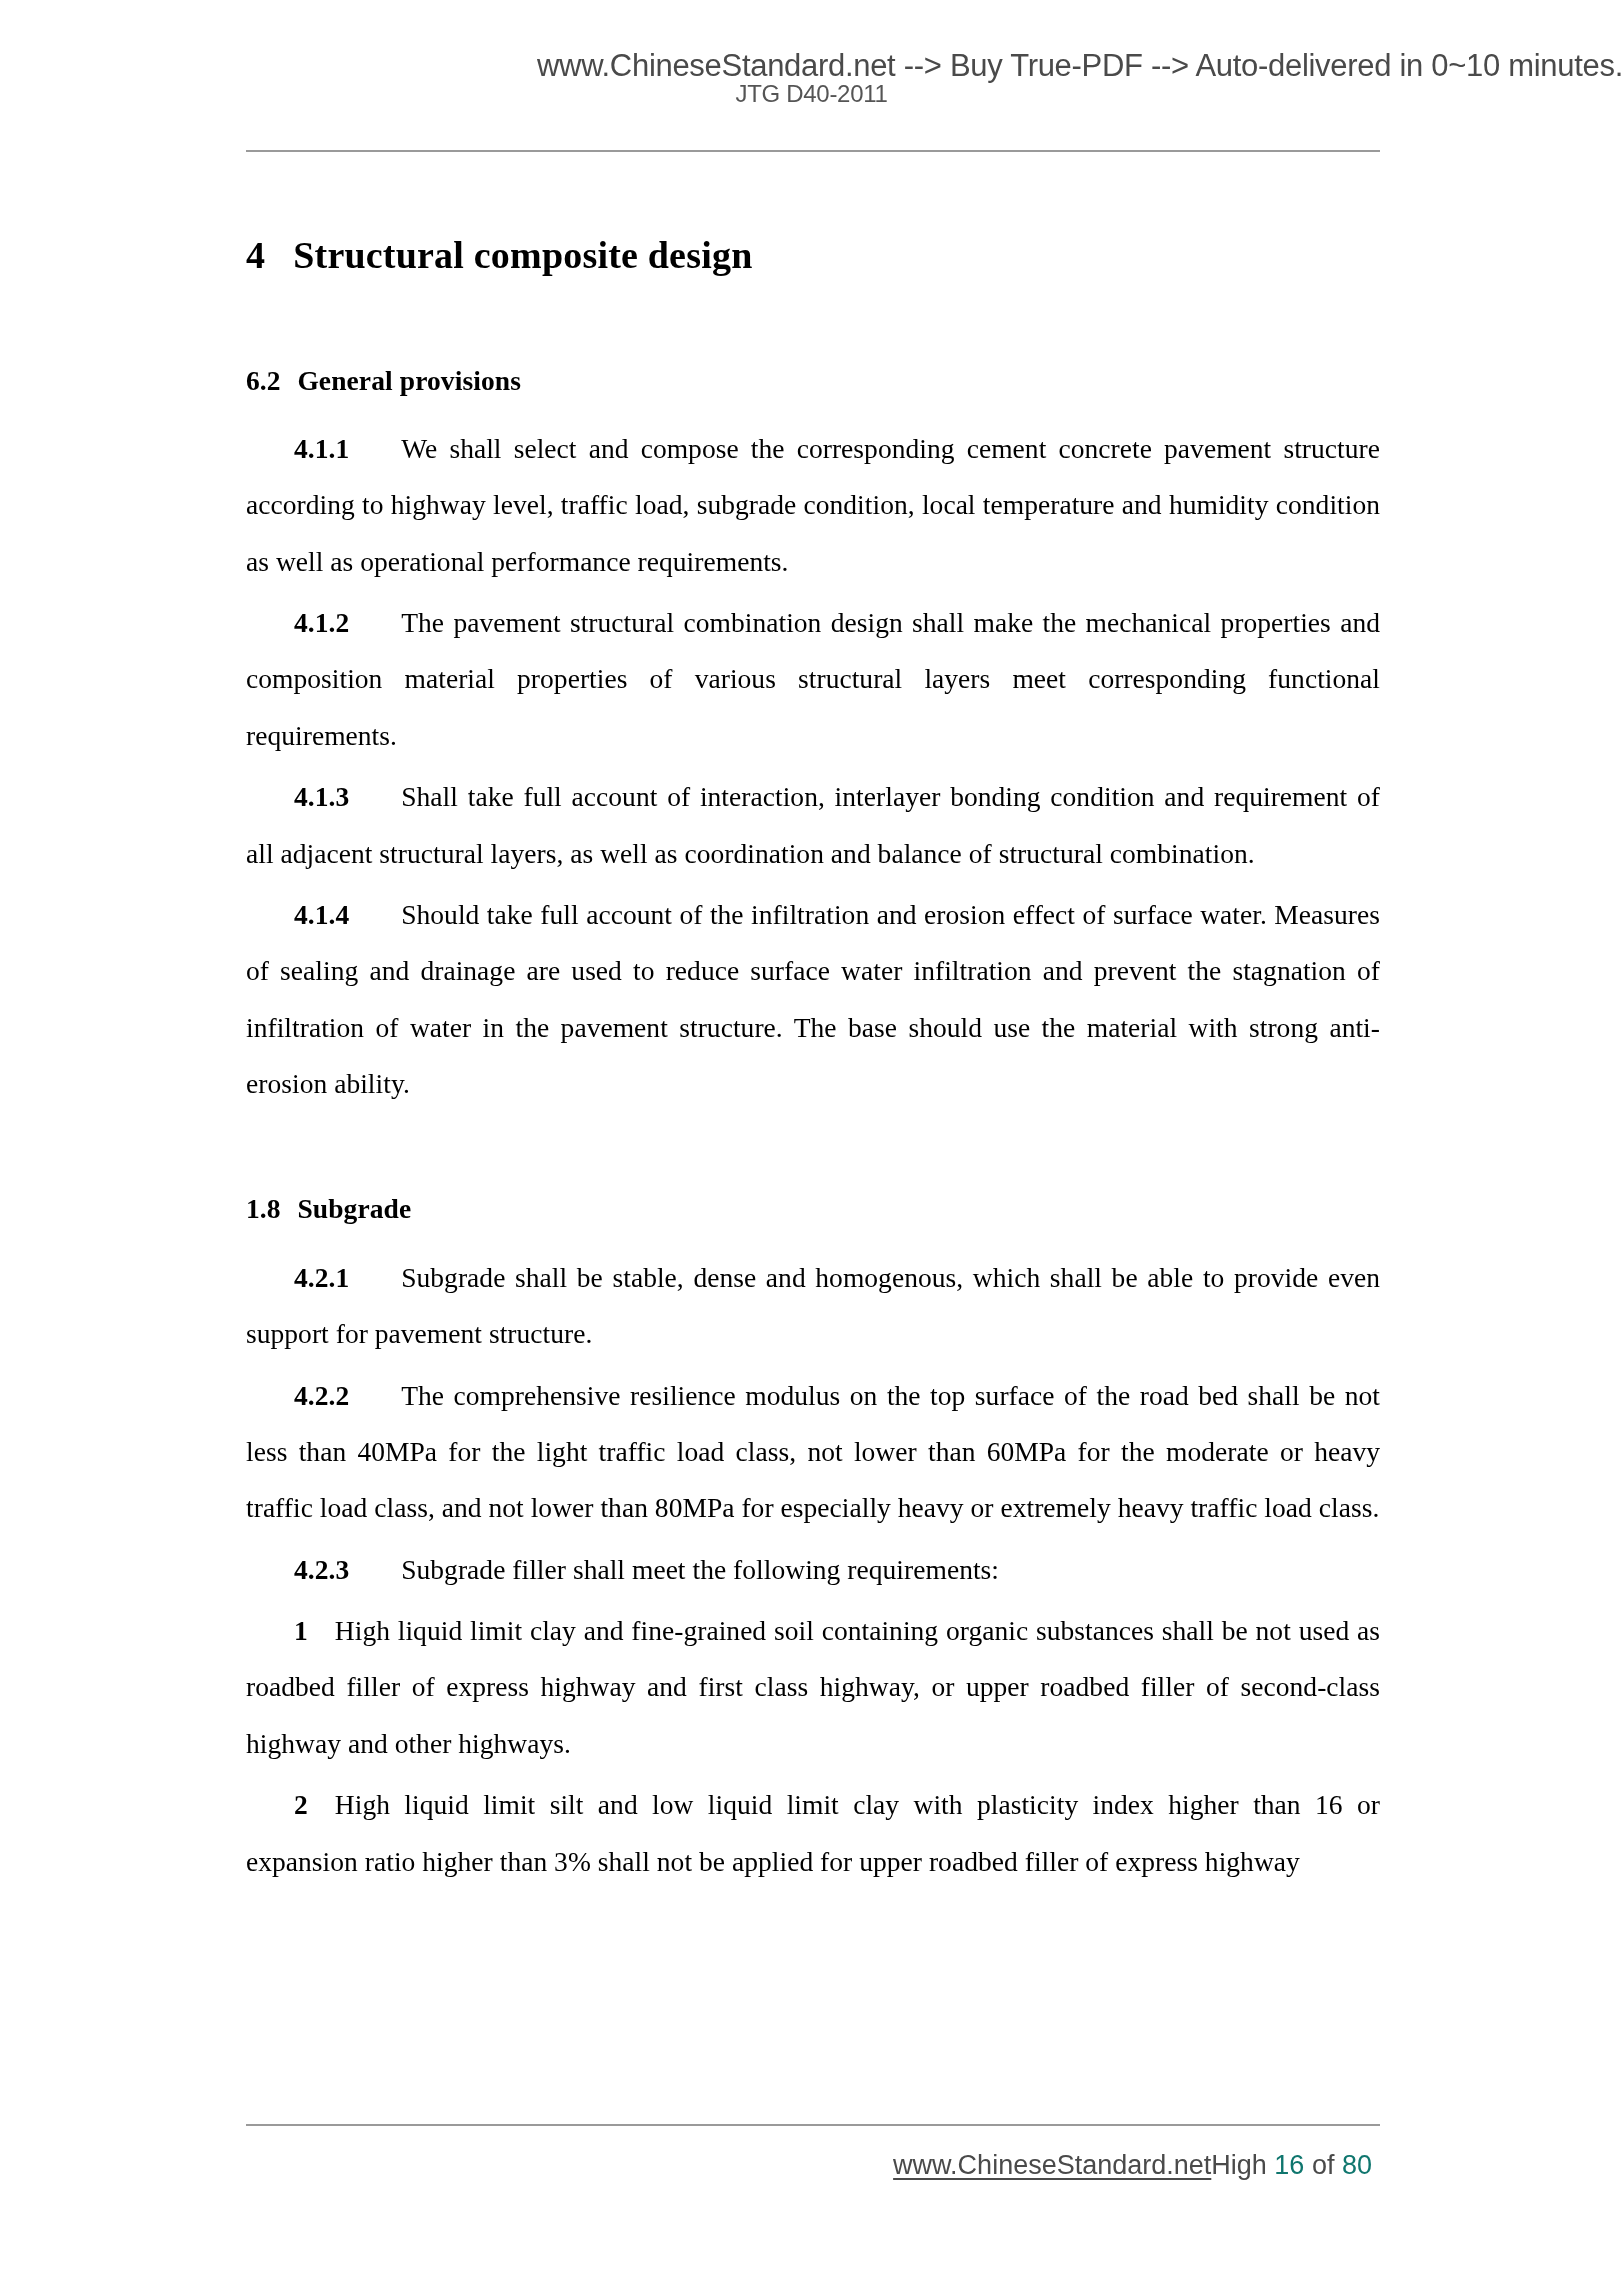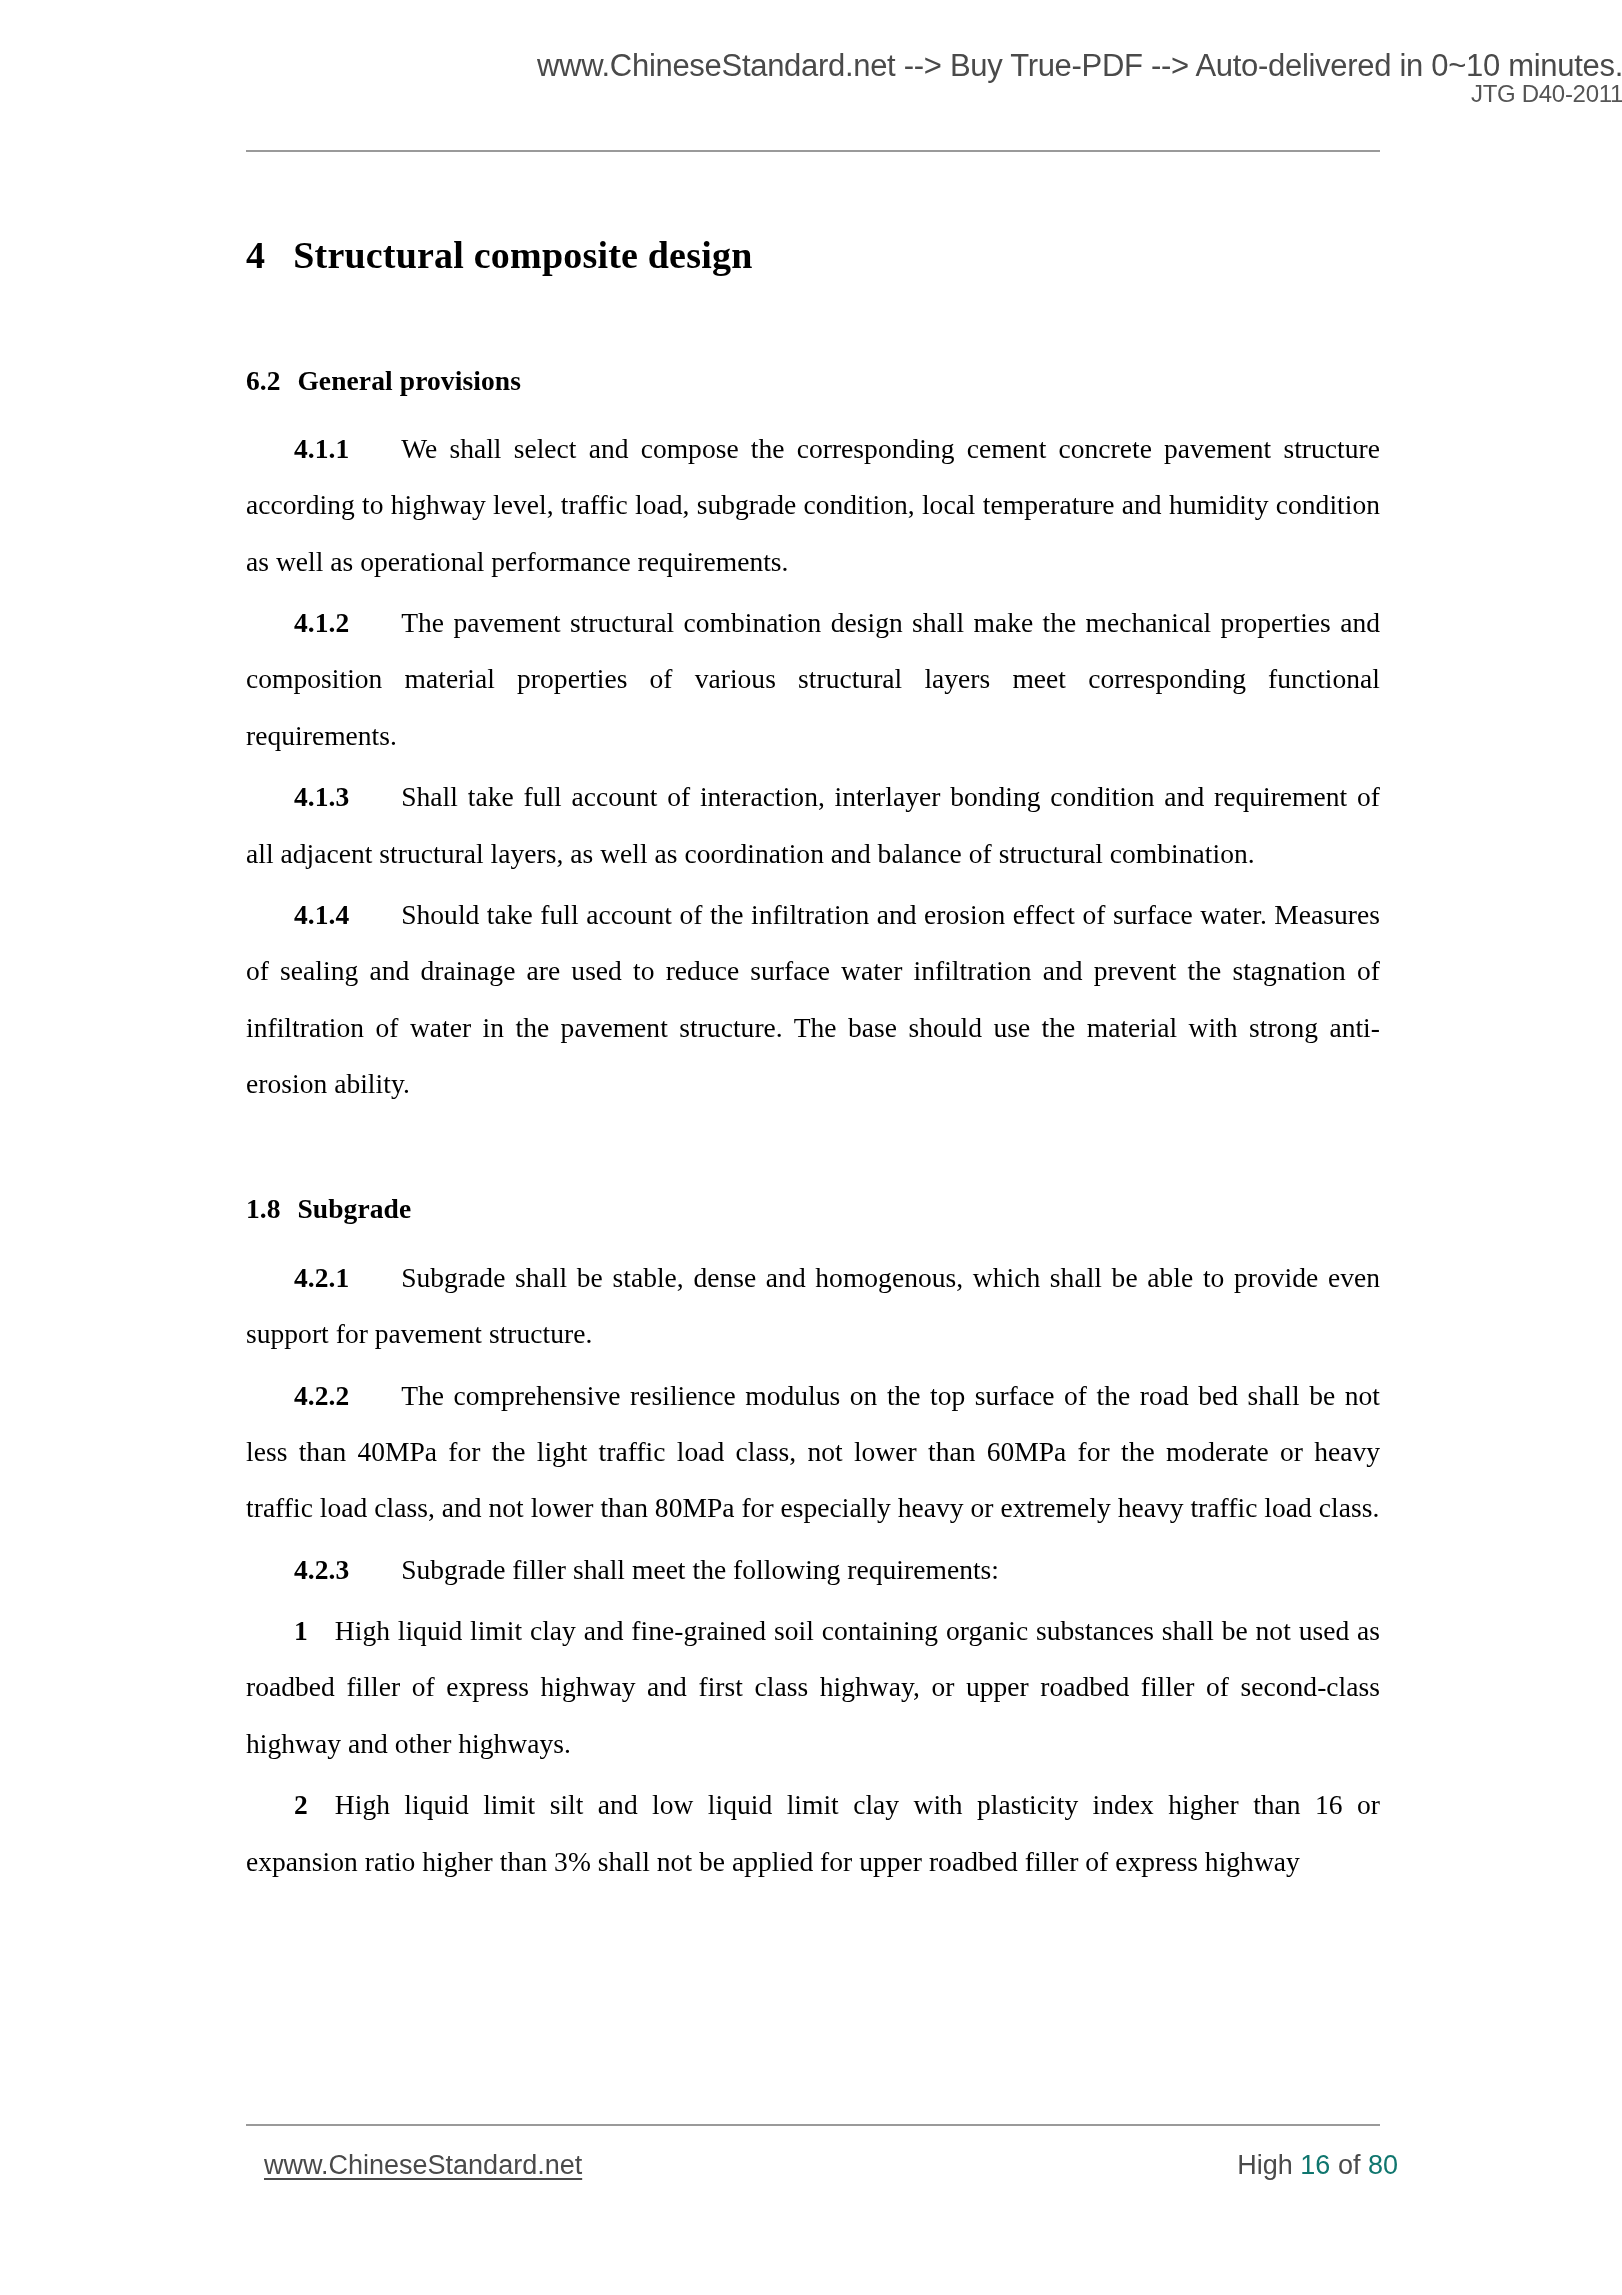--- a/index.html
+++ b/index.html
@@ -36,21 +36,21 @@
     color: #4a4a4a;
     letter-spacing: -0.3px;
     white-space: nowrap;
   }
 
   .doc-code {
     position: absolute;
     top: 80px;
     left: 0;
     width: 1623px;
-    text-align: right;
+    text-align: center;
     font-family: "Liberation Sans", "DejaVu Sans", sans-serif;
     font-size: 24px;
     color: #555555;
     letter-spacing: -0.3px;
   }
 
   .header-rule {
     position: absolute;
     top: 150px;
     left: 246px;
@@ -116,24 +116,24 @@
     position: absolute;
     top: 2124px;
     left: 246px;
     width: 1134px;
     height: 1.7px;
     background: #9a9a9a;
   }
   .footer {
     position: absolute;
     top: 2150px;
-    left: 264px;
+    left: 238px;
     width: 1134px;
     display: flex;
-    justify-content: space-between;
+    justify-content: flex-end;
     align-items: baseline;
     font-family: "Liberation Sans", "DejaVu Sans", sans-serif;
     font-size: 27px;
     color: #4a4a4a;
   }
   .footer a.site {
     color: #4a4a4a;
     text-decoration: underline;
     text-underline-offset: 4.2px;
   }

